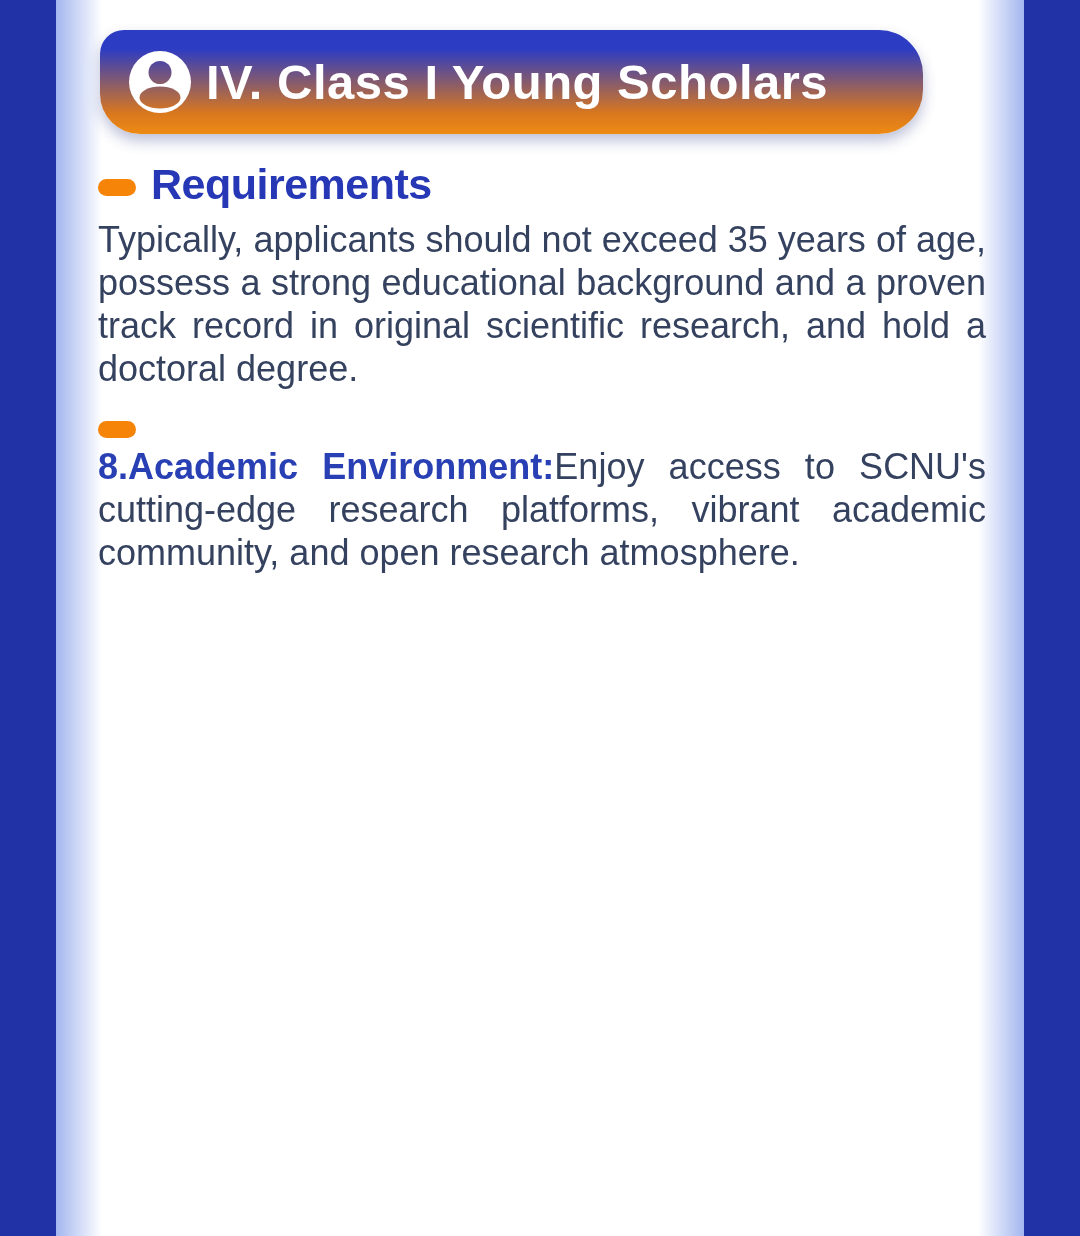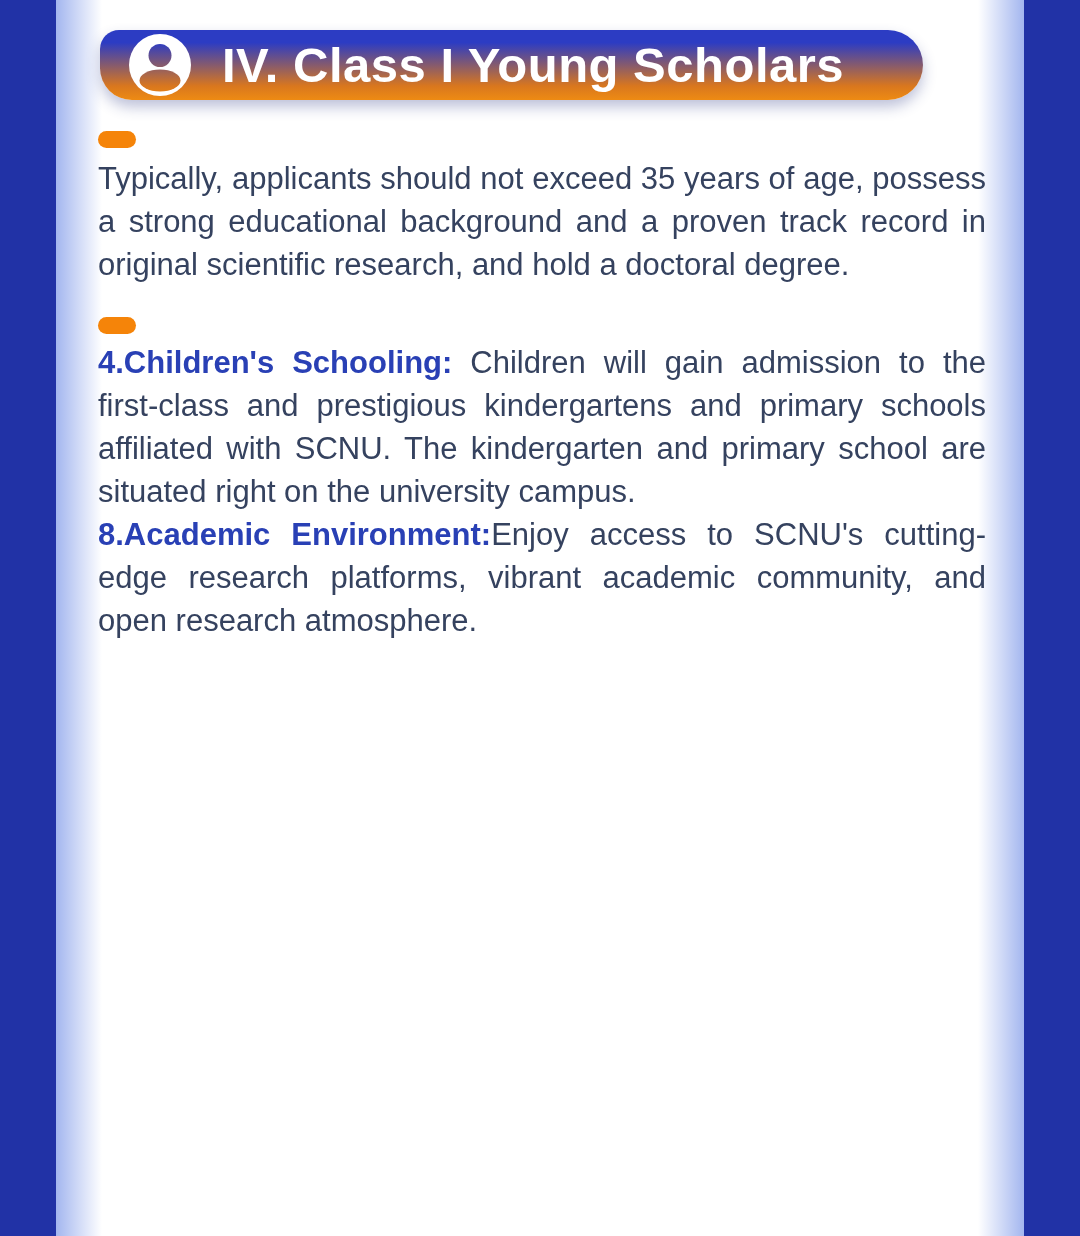--- a/index.html
+++ b/index.html
@@ -37,27 +37,27 @@
     left: 98px;
     top: 0;
     width: 888px;
   }
 
   
   .banner {
     margin-top: 30px;
     margin-left: 2px;
     width: 823px;
-    height: 70px;
+    height: 104px;
     box-sizing: border-box;
     border-radius: 24px 44px 44px 40px;
     background: linear-gradient(180deg, #2c3cc3 0%, #2c3cc3 18%, #d9771e 80%, #ee8b13 100%);
     display: flex;
     align-items: center;
-    gap: 30px;
+    gap: 14px;
     padding-left: 28px;
     box-shadow: 0 7px 14px rgba(38, 50, 130, 0.30);
   }
   .banner-icon { display: flex; align-items: center; }
   .banner-title {
     margin: 0;
     font-size: 49px;
     font-weight: bold;
     color: #ffffff;
     letter-spacing: 0.5px;
@@ -85,21 +85,21 @@
     font-size: 43px;
     font-weight: bold;
     color: #2638b5;
     letter-spacing: -0.5px;
     white-space: nowrap;
   }
 
   
   .body-text {
     margin: 9px 0 0 0;
-    font-size: 31px;
+    font-size: 36px;
     line-height: 43px;
     color: #35425f;
     text-align: justify;
   }
   .benefits-list { margin-top: 7px; }
   .benefits-list .item { margin: 0; }
   .lead {
     font-weight: bold;
     color: #2940b5;
   }
@@ -127,27 +127,27 @@
             </mask>
           </defs>
           <circle cx="32" cy="32" r="31" fill="#ffffff" mask="url(#person-mask)"></circle>
         </svg>
       </span>
       <h1 class="banner-title">IV. Class I Young Scholars</h1>
     </div>
 
     <div class="heading-row">
       <span class="dash"></span>
+      <h2 class="section-heading">Requirements</h2>
     </div>
 
     <p class="body-text">Typically, applicants should not exceed 35 years of age, possess a strong educational background and a proven track record in original scientific research, and hold a doctoral degree.</p>
 
     <div class="heading-row">
       <span class="dash"></span>
     </div>
 
     <div class="benefits-list">
-      <p class="body-text item"><span class="lead">4.Children's Schooling:</span><span> Children will gain admission to the first-class and prestigious kindergartens and primary schools affiliated with SCNU. The kindergarten and primary school are situated right on the university campus.</span></p>
       <p class="body-text item"><span class="lead">8.Academic Environment:</span><span>Enjoy access to SCNU's cutting-edge research platforms, vibrant academic community, and open research atmosphere.</span></p>
     </div>
 
   </div>
 </div>
 
 </body></html>

